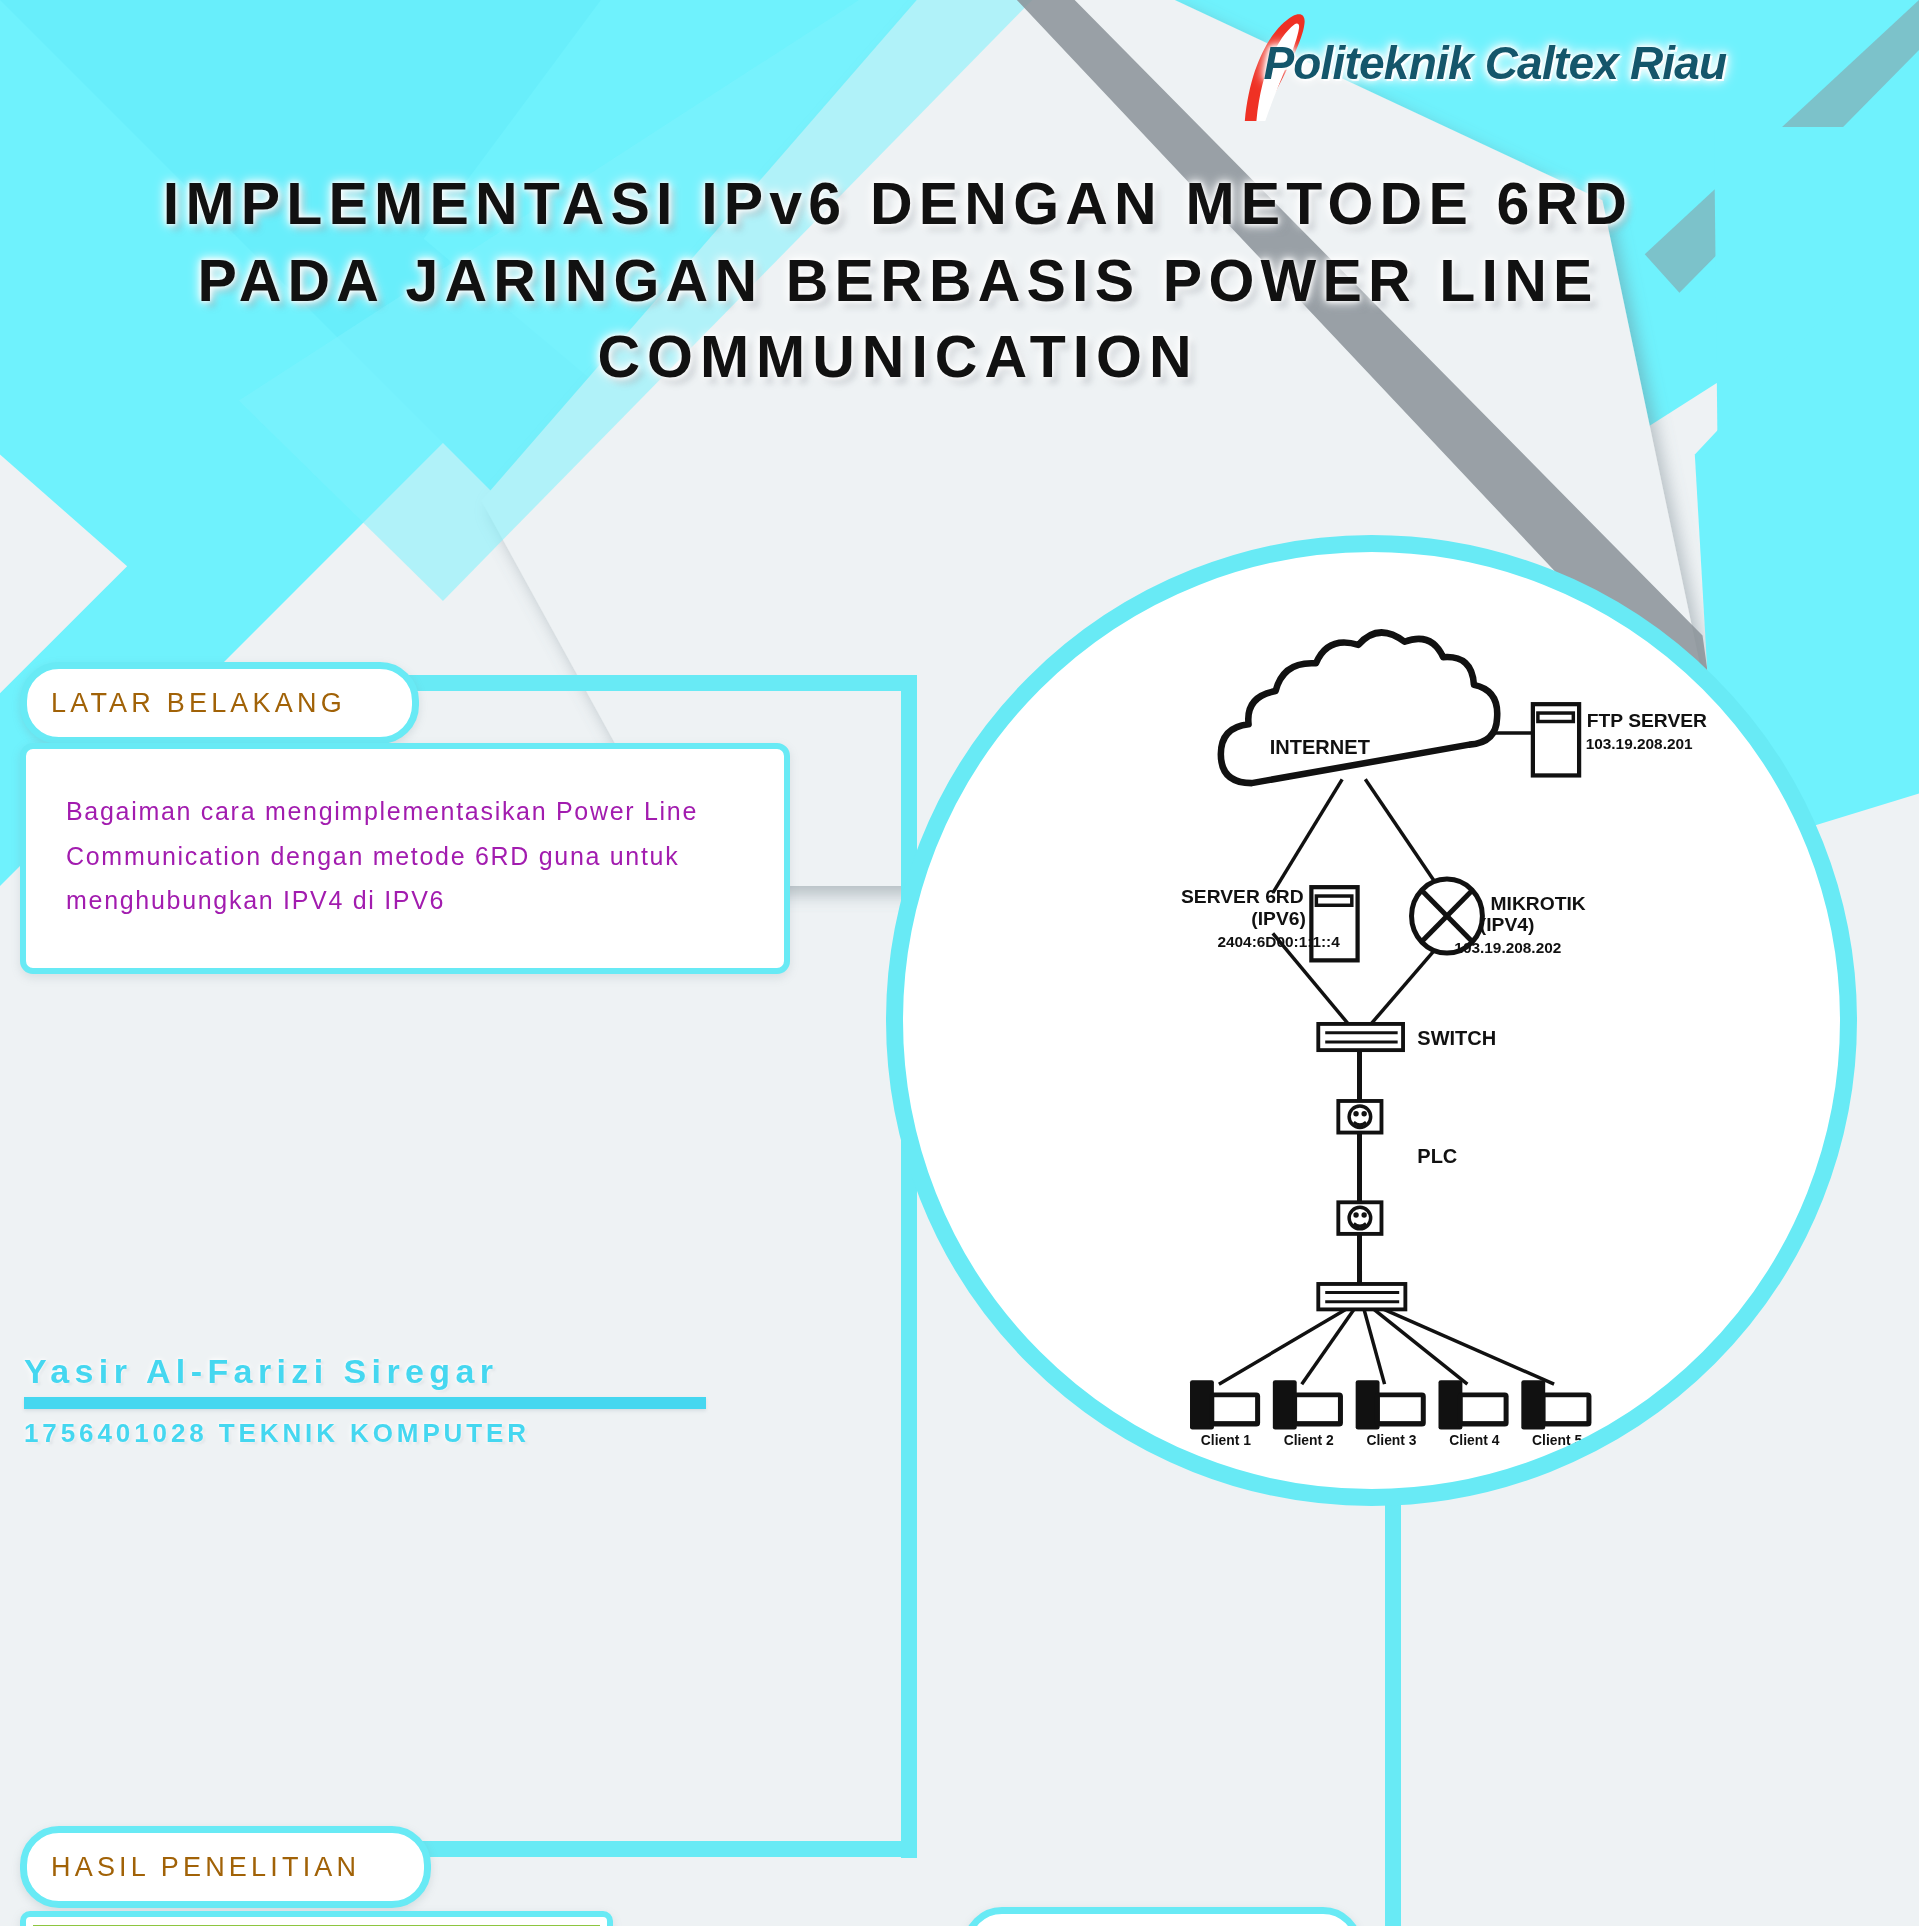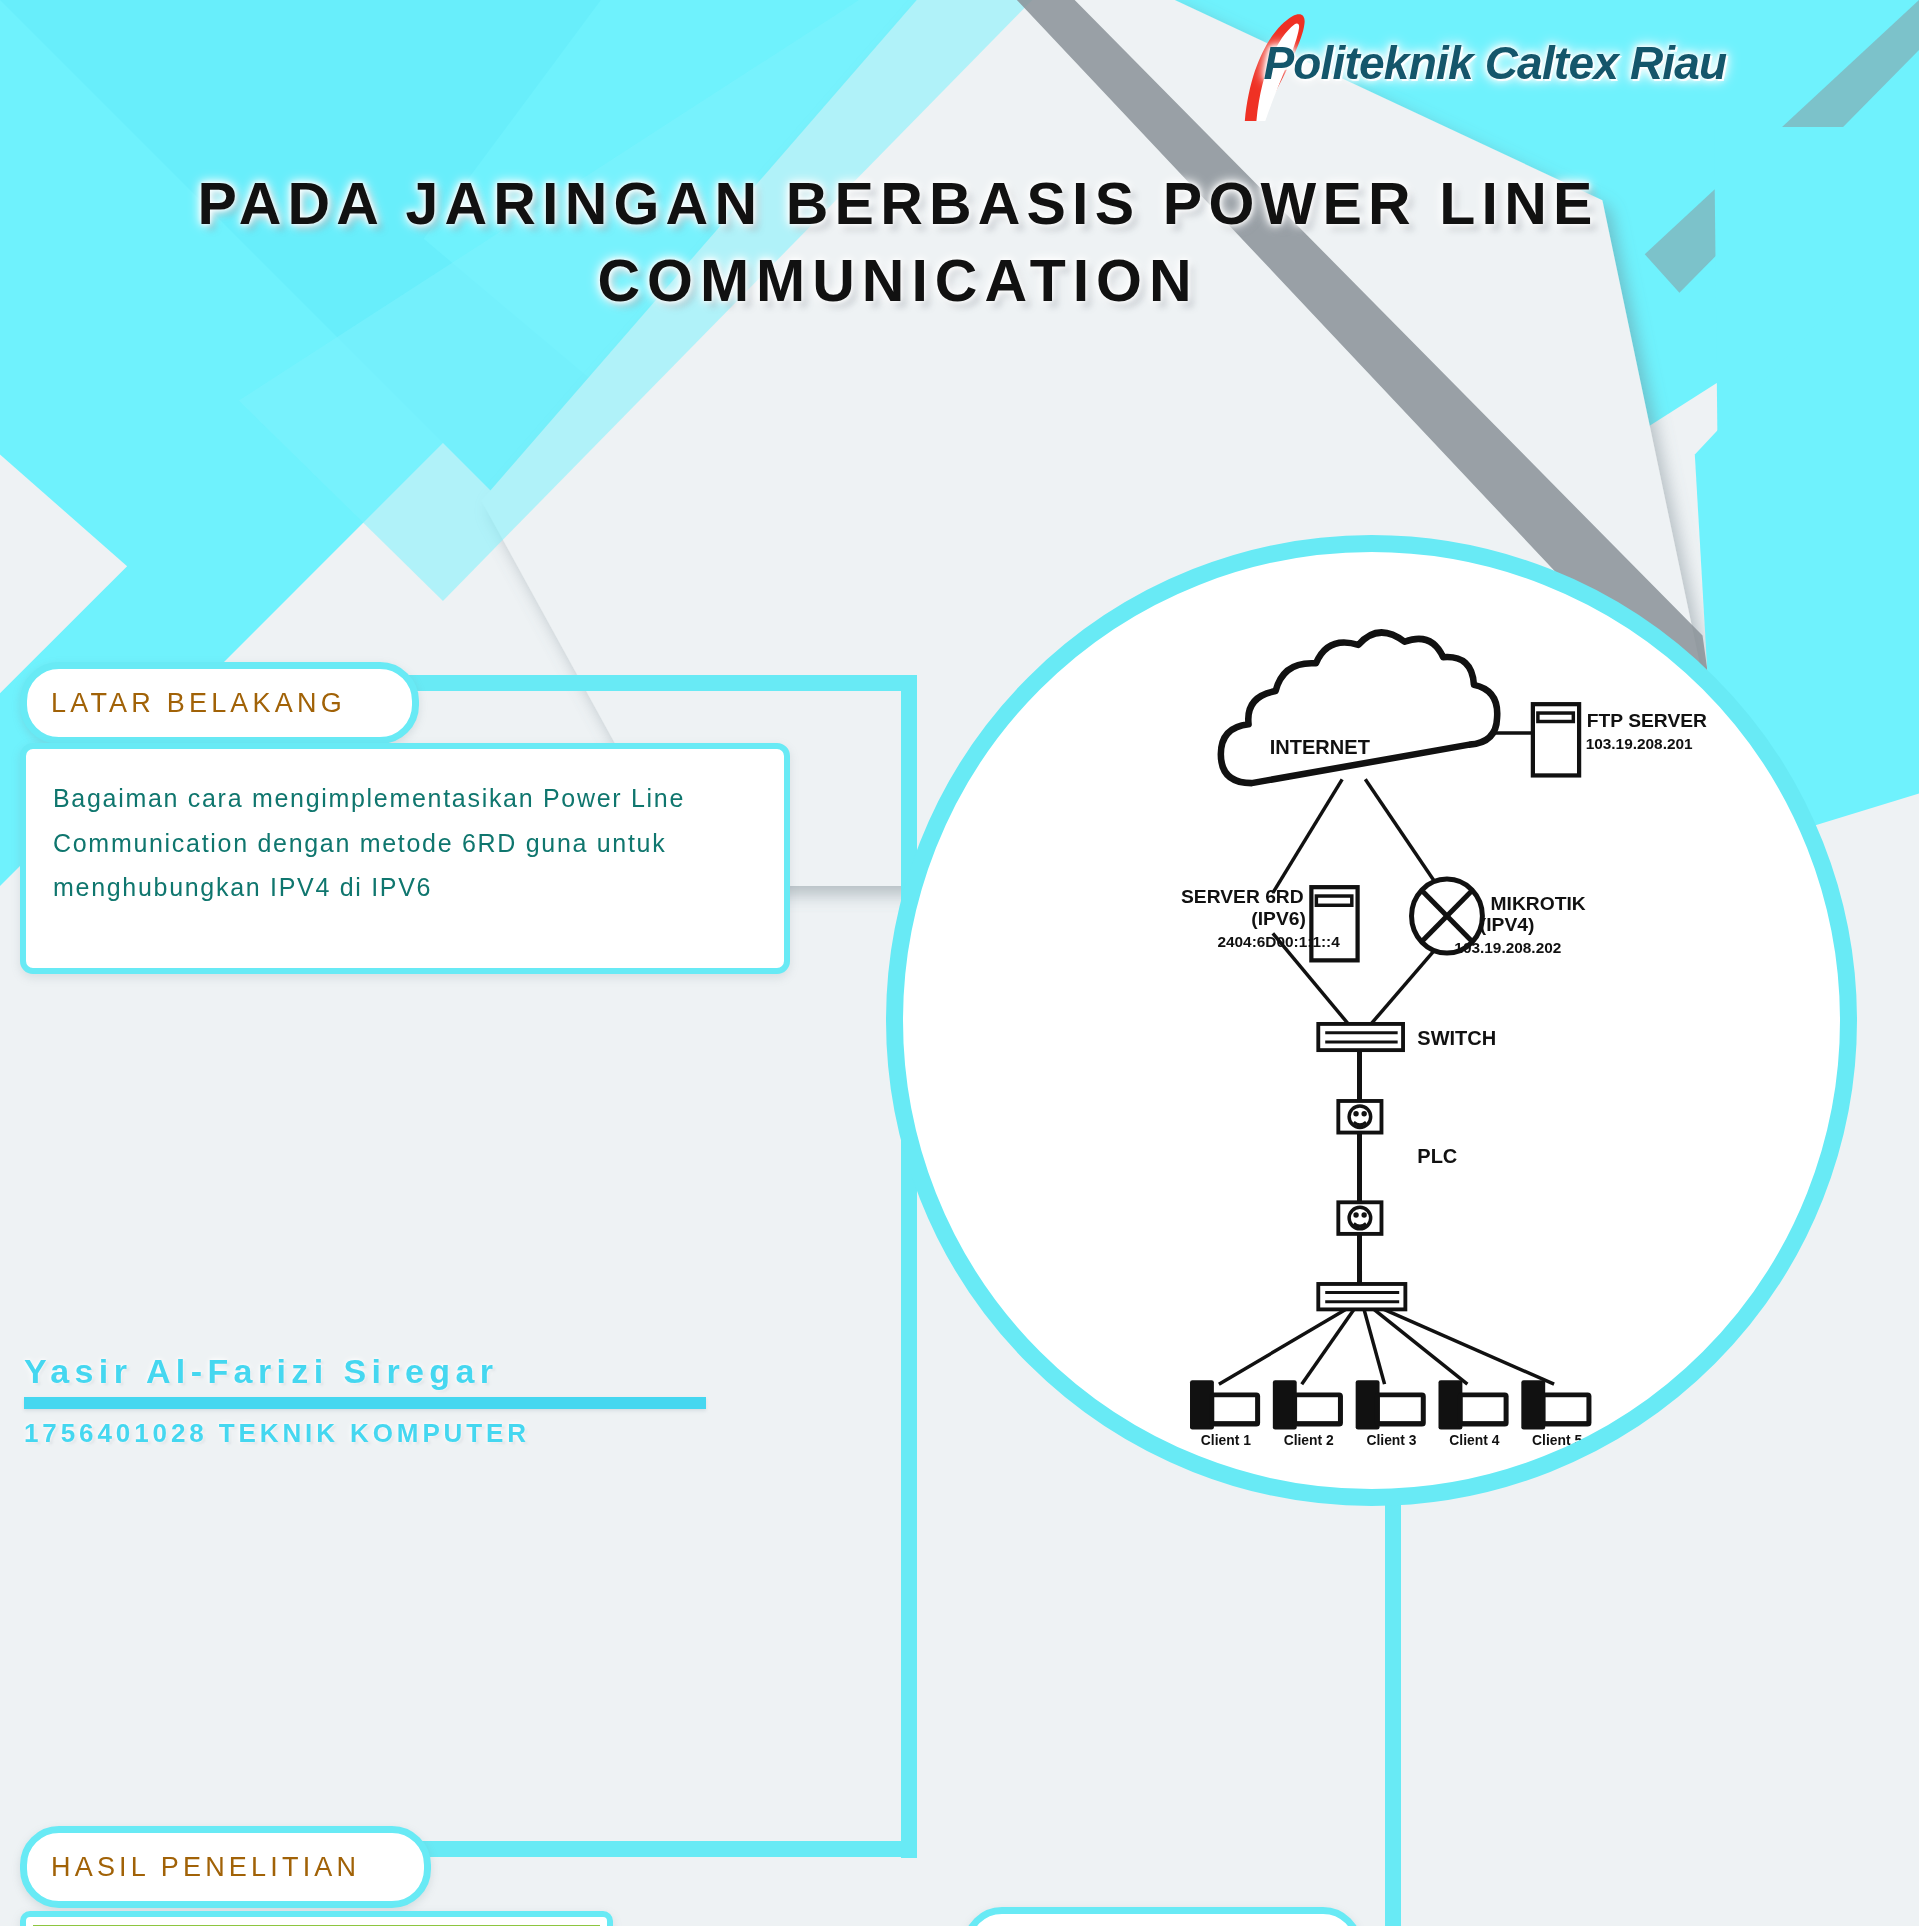--- a/index.html
+++ b/index.html
@@ -52,21 +52,21 @@
   }
 
   
   .card{
     position:absolute; background:#fff;
     border:6.5px solid #68eaf5; border-radius:13px;
     box-shadow:0 3.9px 9.2px rgba(120,140,150,.18);
     box-sizing:border-box;
   }
   .card p{
-    margin:0; color:#0f766e;
+    margin:13px; color:#a21caf;
   }
 
   #latar-card{ left:20px; top:743px; width:770px; height:231px; padding:27px 23px 0 27px;}
   #latar-card p{
     font-size:25px; letter-spacing:1.7px; line-height:1.78; font-weight:400;
   }
 
   
   #author{position:absolute; left:24px; top:1352px; width:770px;}
   #author .name{
@@ -154,20 +154,21 @@
 
 <div id="logo">
   <svg width="709" height="108" viewBox="0 0 1840 280" style="position:absolute;left:0;top:-15.4px;">
     <path d="M120 300 C130 140 190 40 245 8 C268 -4 280 6 276 30 C270 80 210 190 150 300 Z" fill="#ef3124"></path>
     <path d="M150 300 C160 150 210 60 250 30 C258 24 264 28 262 40 C254 92 200 200 168 300 Z" fill="#ffffff"></path>
   </svg>
   <div class="word">Politeknik Caltex Riau</div>
 </div>
 
 <div id="title-block">
+  <div class="tline l1">IMPLEMENTASI IPv6 DENGAN METODE 6RD</div>
   <div class="tline l2">PADA JARINGAN BERBASIS POWER LINE</div>
   <div class="tline l3">COMMUNICATION</div>
 </div>
 
 <div class="conn" style="left:408px;top:675px;width:508px;height:16px;"></div>
 <div class="conn" style="left:901px;top:675px;width:16px;height:1183px;"></div>
 <div class="conn" style="left:401px;top:1841px;width:516px;height:16px;"></div>
 
 <div class="conn" style="left:1385px;top:1502px;width:16px;height:455px;"></div>
 

